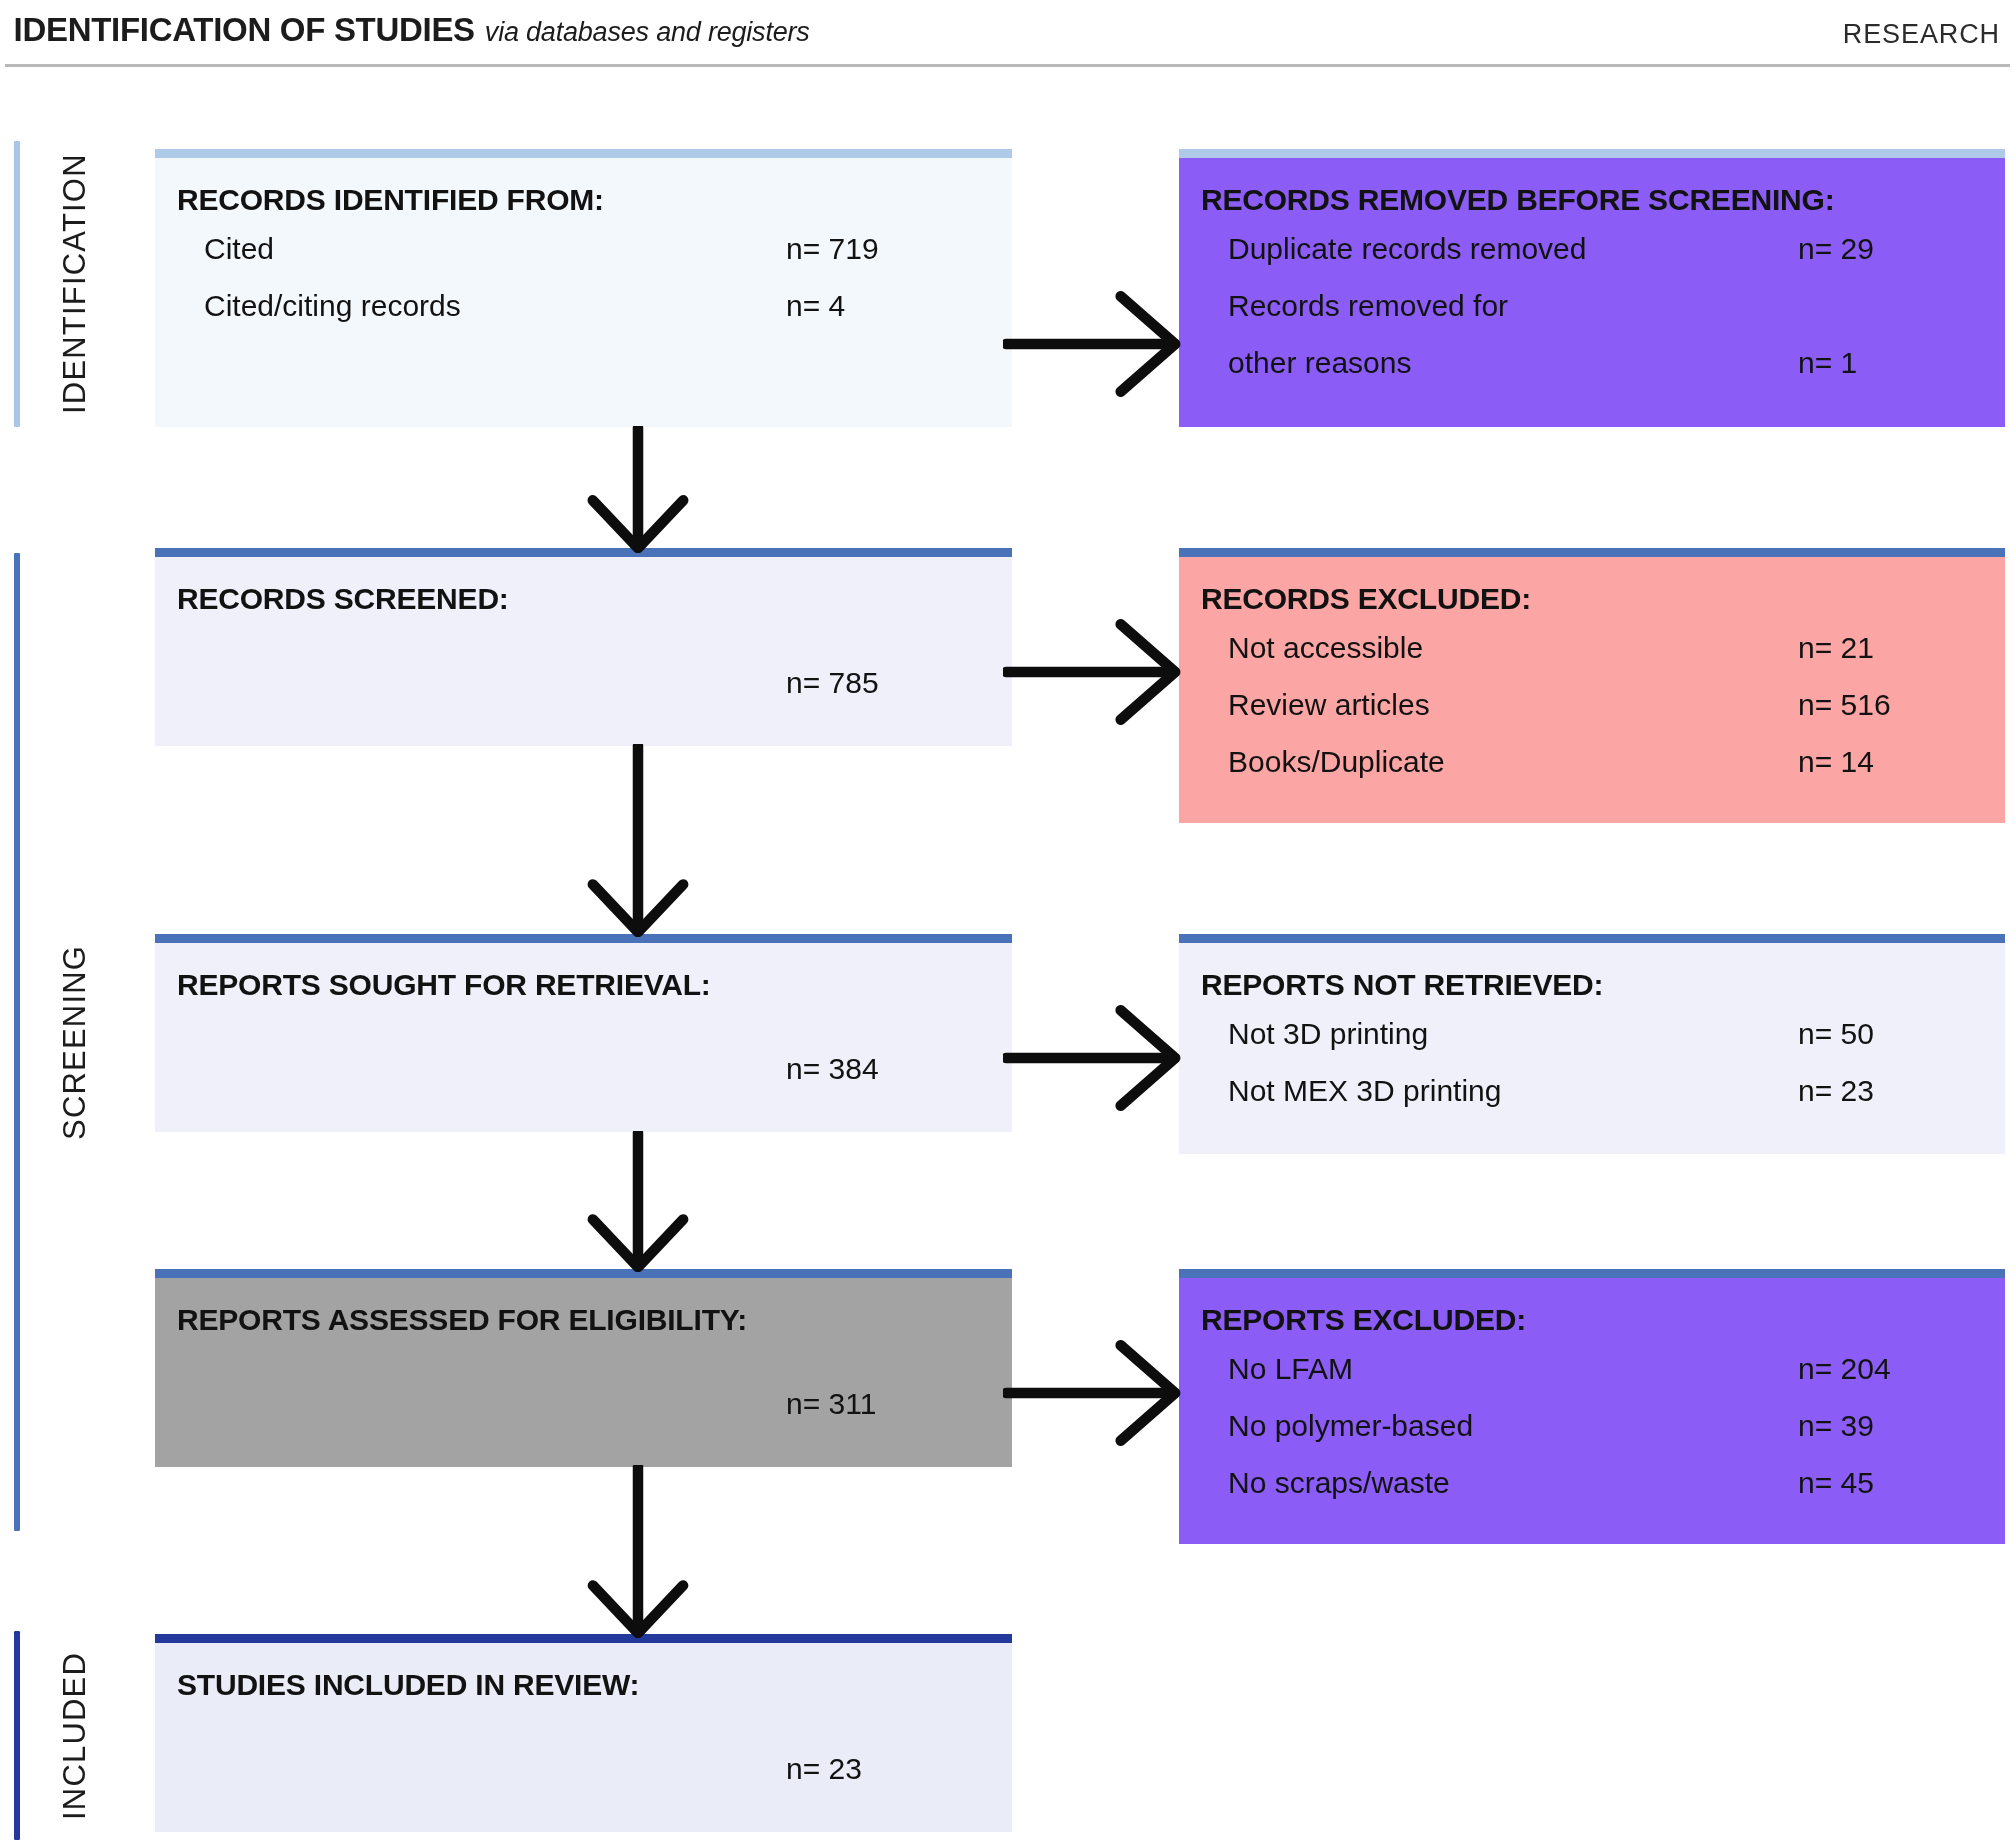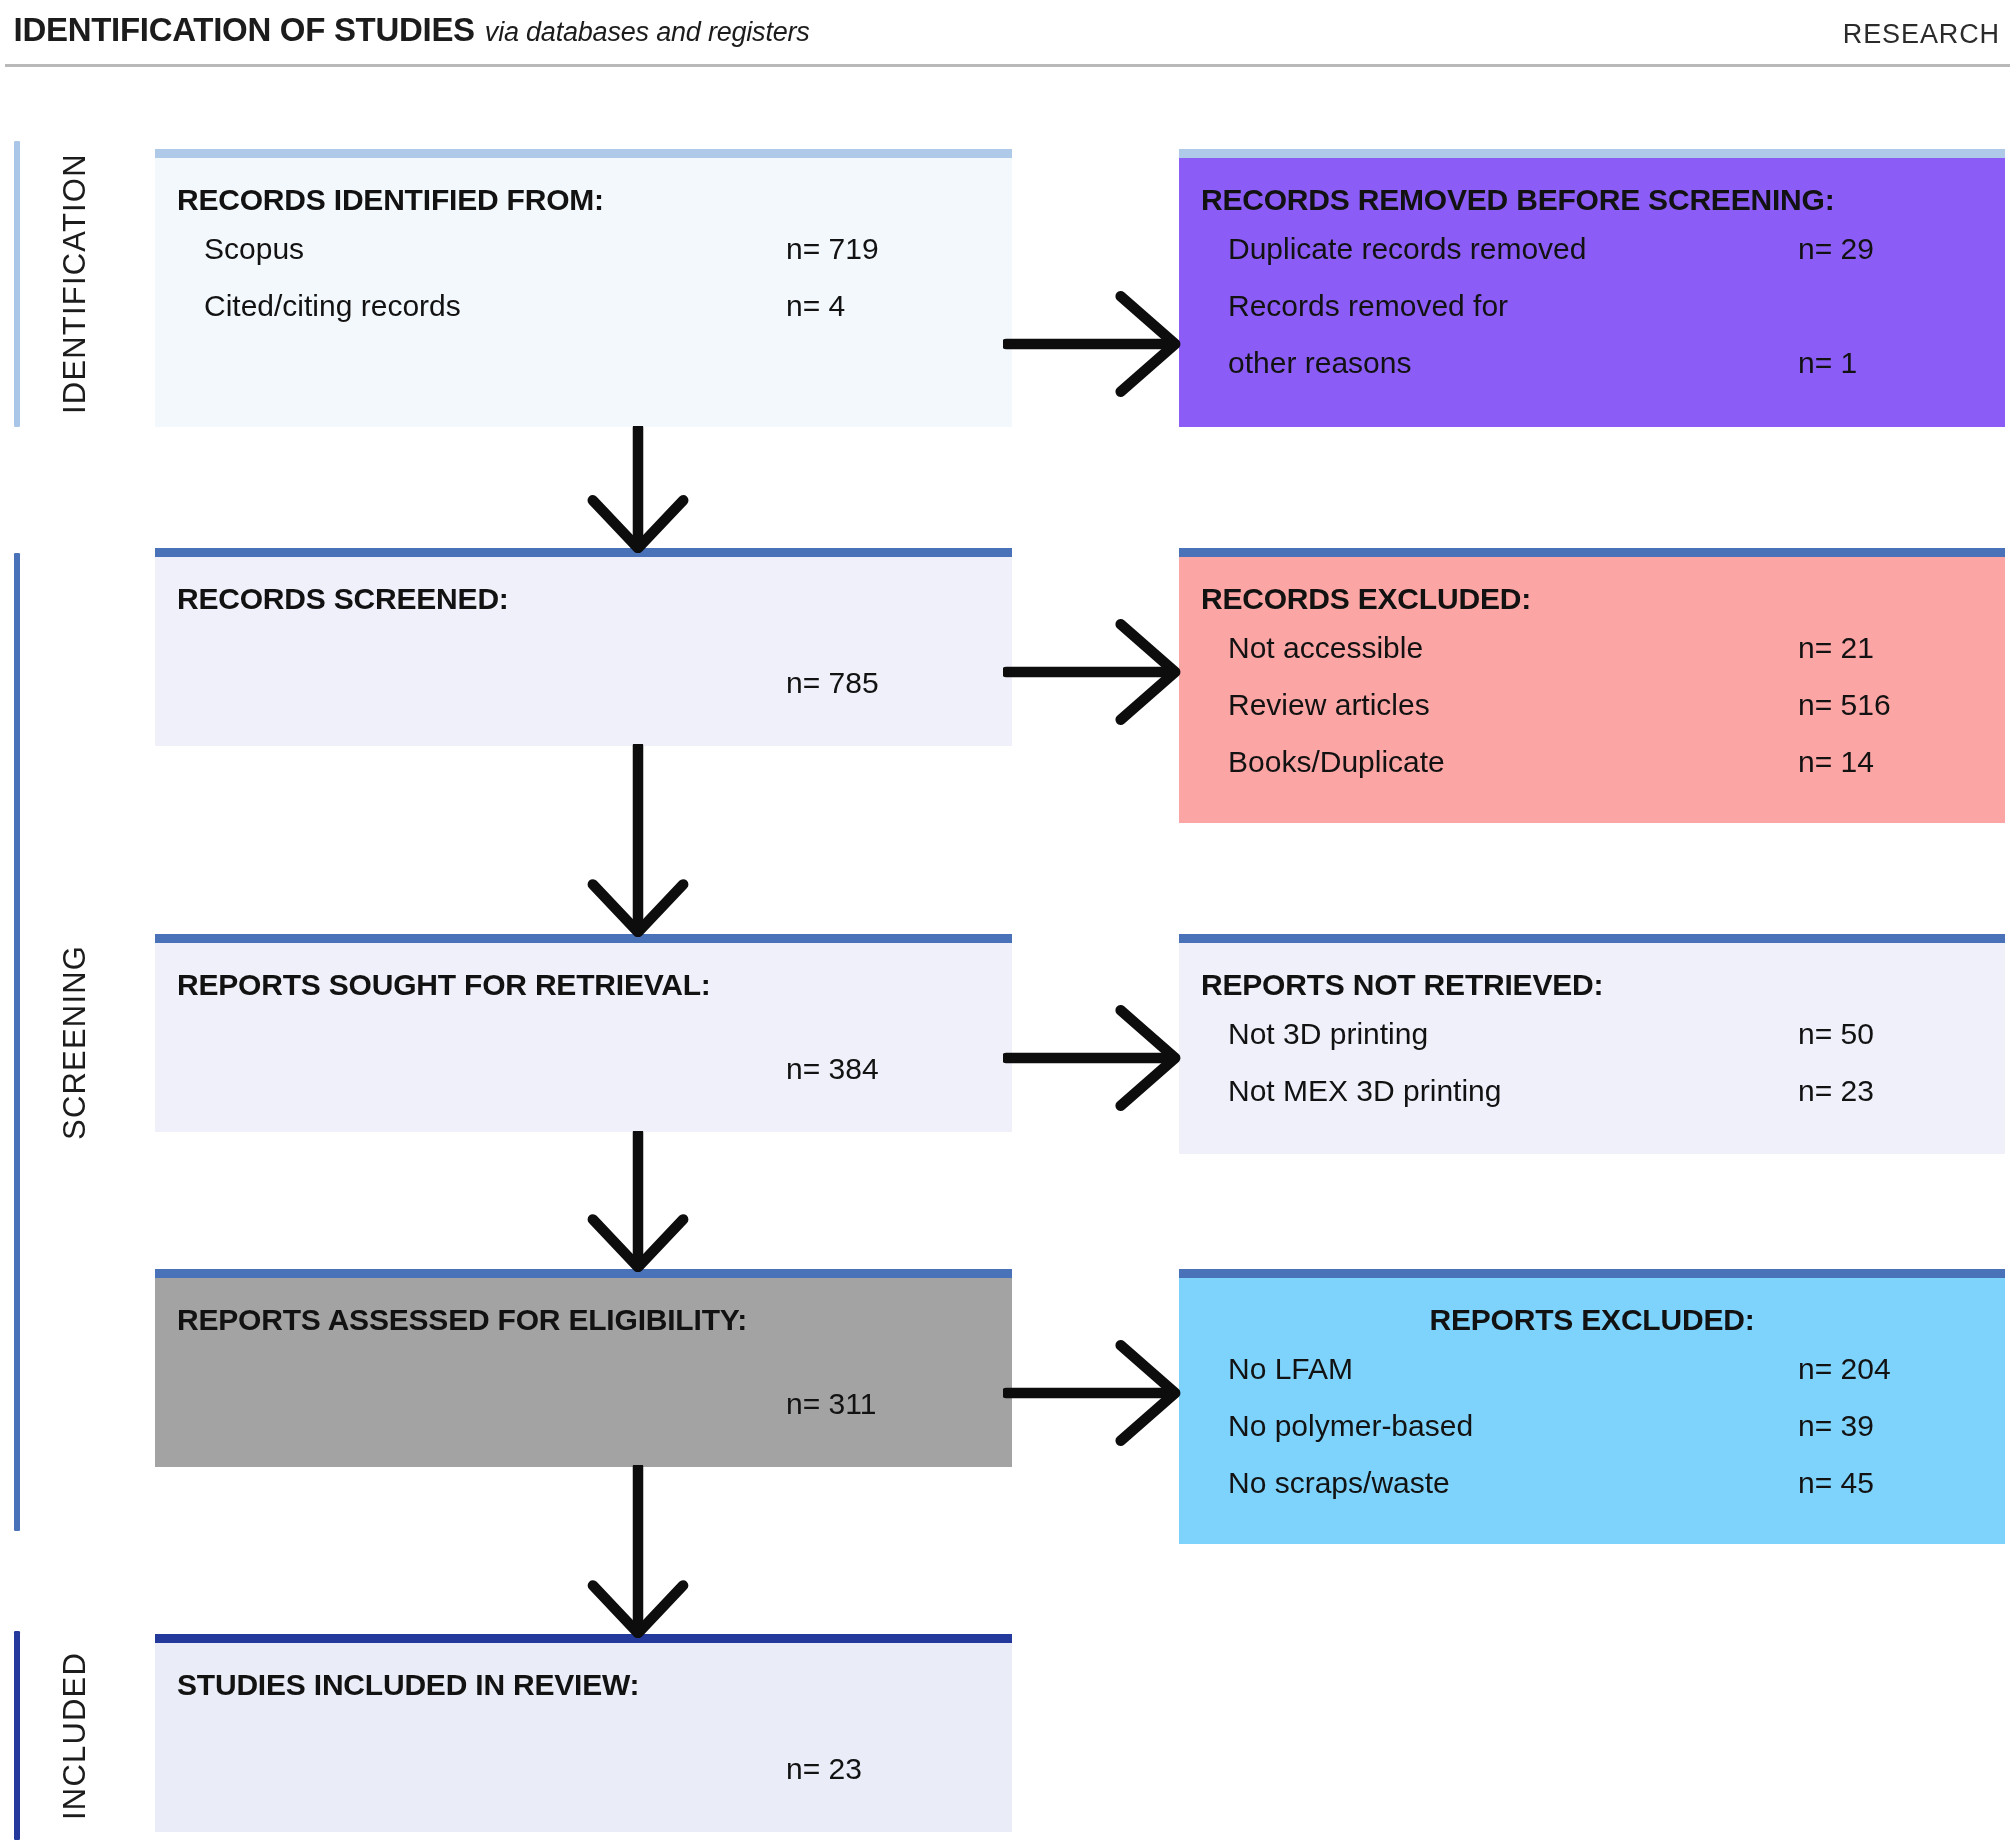--- a/index.html
+++ b/index.html
@@ -157,21 +157,21 @@
 
   <div class="rail" style="left:13.6px; top:1631px; height:209px; background:#23399b;"></div>
   <div class="rail-label" style="left:57px; top:1631px; height:209px;">INCLUDED</div>
 
   <div class="box" style="left:155px; top:149px; width:857px; height:278px; background:#f3f8fc;">
     <div class="box-bar" style="background:#aecae8;"></div>
     <div class="box-inner">
       <div class="box-title">RECORDS IDENTIFIED FROM:</div>
       <div class="rows">
         <div class="row">
-          <span class="lbl">Scopus</span>
+          <span class="lbl">Cited</span>
           <span class="val" style="left:631px;">n= 719</span>
         </div>
         <div class="row">
           <span class="lbl">Cited/citing records</span>
           <span class="val" style="left:631px;">n= 4</span>
         </div>
       </div>
     </div>
   </div>
 
@@ -251,21 +251,21 @@
   </div>
 
   <div class="box" style="left:155px; top:1269px; width:857px; height:198px; background:#a3a3a3;">
     <div class="box-bar" style="background:#4a72b8;"></div>
     <div class="box-inner">
       <div class="box-title">REPORTS ASSESSED FOR ELIGIBILITY:</div>
     </div>
     <div class="total-line" style="left:631px; top:118px;">n= 311</div>
   </div>
 
-  <div class="box" style="left:1179px; top:1269px; width:826px; height:275px; background:#7dd3fc;text-align:center;">
+  <div class="box" style="left:1179px; top:1269px; width:826px; height:275px; background:#8b5cf6;">
     <div class="box-bar" style="background:#4a72b8;"></div>
     <div class="box-inner">
       <div class="box-title">REPORTS EXCLUDED:</div>
       <div class="rows">
         <div class="row">
           <span class="lbl">No LFAM</span>
           <span class="val" style="left:619px;">n= 204</span>
         </div>
         <div class="row">
           <span class="lbl">No polymer-based</span>

